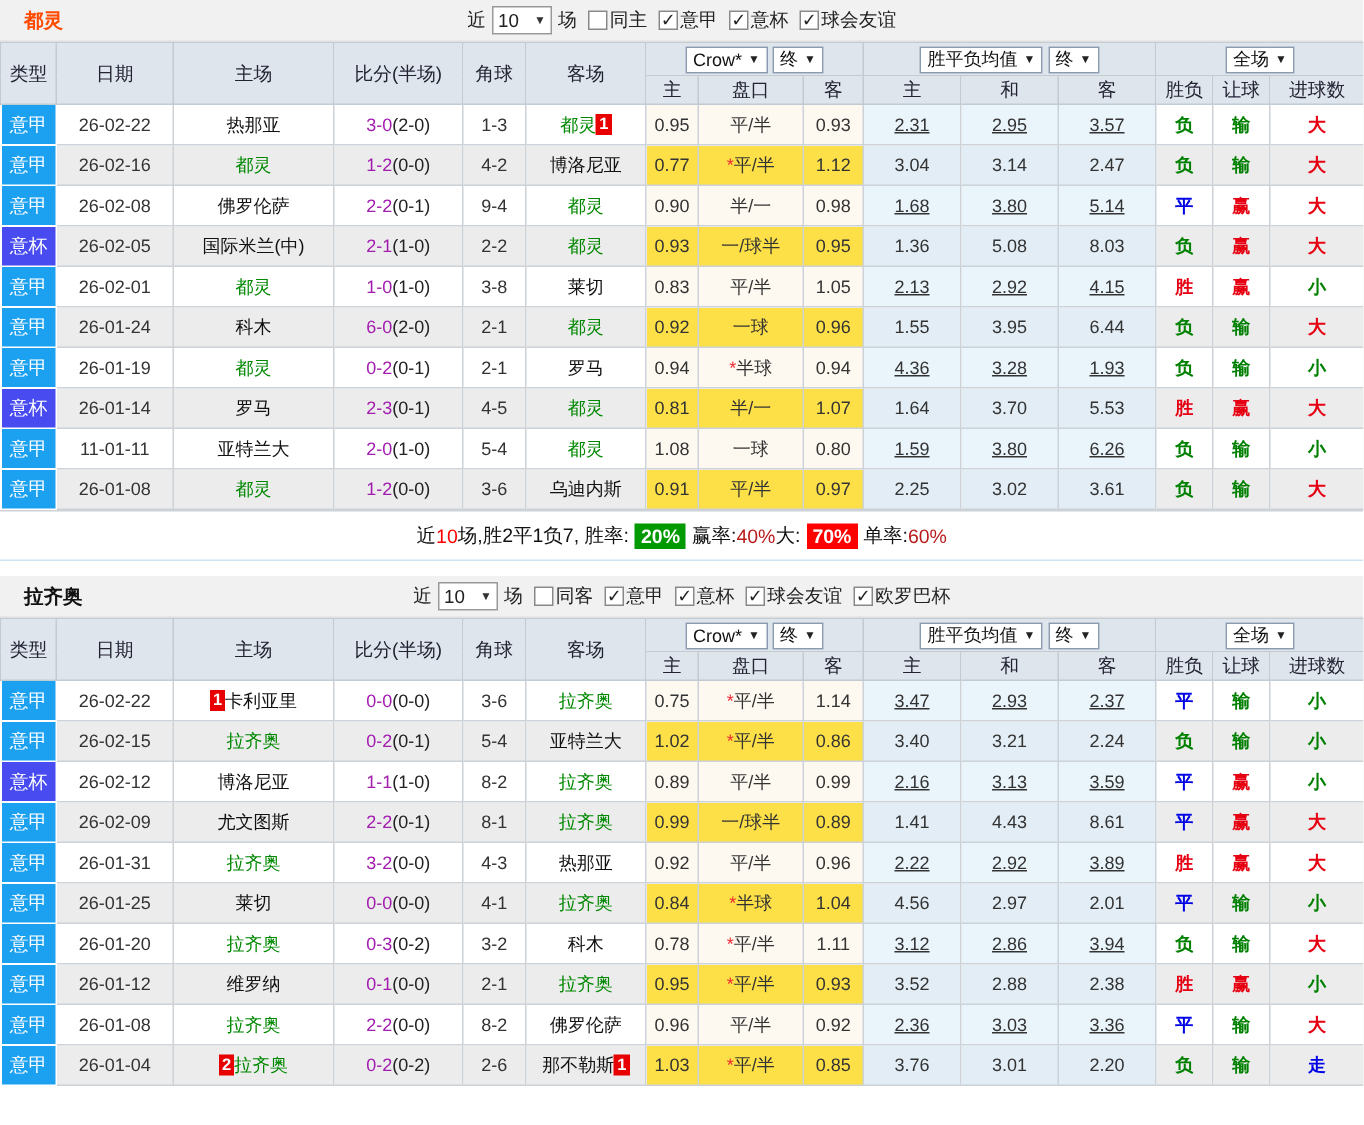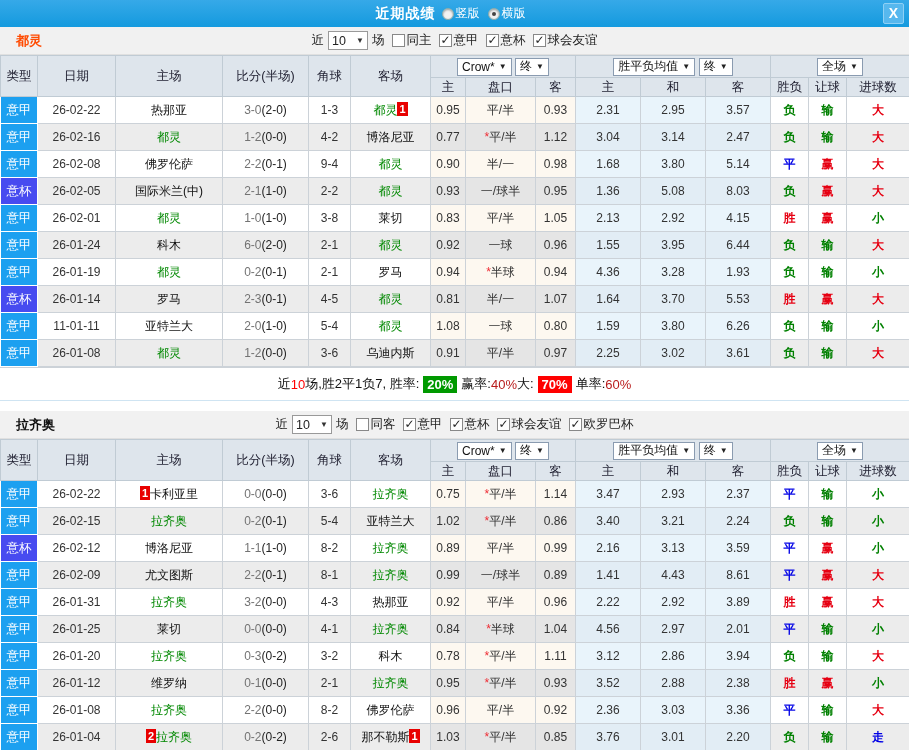--- a/index.html
+++ b/index.html
@@ -33,59 +33,45 @@
   thead tr.hrow2 th { height:19px; }
   tbody td { height:27px; font-size:12px; }
 
   .hd-select { display:inline-flex; align-items:center; justify-content:space-between; background:#fff; border:1px solid #8a9bb0; height:18px; padding:0 4px; font-size:12px; color:#111; cursor:pointer; vertical-align:middle; }
   .hd-select .arrow { font-size:8px; margin-left:4px; color:#222; }
 
   td.league { color:#fff; border:1px solid #fff; font-size:12.5px; }
   td .team-self { color:#008800; }
   td .team-other { color:#111; }
   .rank-badge { display:inline-block; background:#e80000; color:#fff; font-size:11px; font-weight:bold; line-height:14px; height:14px; padding:0 2px; vertical-align:1px; }
-  .score-main { color:#737373; }
+  .score-main { color:#a21caf; }
   .score-half { color:#222; }
   .star { color:#ee2c34; }
 
   tr.odd td { background:#fff; }
   tr.even td { background:#ececec; }
   tr.odd td.odds { background:#fdf8f0; }
-  tr.even td.odds { background:#e5e5e5; }
-  tr.odd td.avg { background:#e9f4fb; }
+  tr.even td.odds { background:#fde047; }
+  tr.odd td.avg { background:#e9f4fb;text-decoration:underline; }
   tr.even td.avg { background:#e2edf5; }
   td.res { font-weight:bold; }
 
   
   .summary-row { height:33px; display:flex; align-items:center; justify-content:center; background:#fff; font-size:13px; color:#111; border-top:1px solid #ccd2d8; }
   .summary-row .red-text { color:#f00; }
   .summary-row .blue-text { color:#b91c1c; }
   .pct-badge { color:#fff; font-weight:bold; padding:1px 4px; margin:0 4px; }
   .pct-green { background:#009900; }
   .pct-red { background:#ff0000;text-align:center; }
   .block-sep { height:11px; background:#fff; border-top:1px solid #cfe4f2; }
 </style>
 </head>
 <body>
 
 <div class="app">
-  <div class="titlebar">
-    <span class="title">近期战绩</span>
-    <span class="radio-group">
-        <span class="radio-item">
-          <span class="radio-circle"></span>
-          <span>竖版</span>
-        </span>
-        <span class="radio-item">
-          <span class="radio-circle checked"></span>
-          <span>横版</span>
-        </span>
-      </span>
-    <div class="close-btn">X</div>
-  </div>
   <div id="sections-root">
       <div>
         <div class="section-head">
           <span class="team-name" style="color: rgb(255, 74, 0);">都灵</span>
           <span class="filters">
             <span>近</span>
             <span class="count-select">
               <span>10</span>
               <span class="arrow">▼</span>
             </span>

